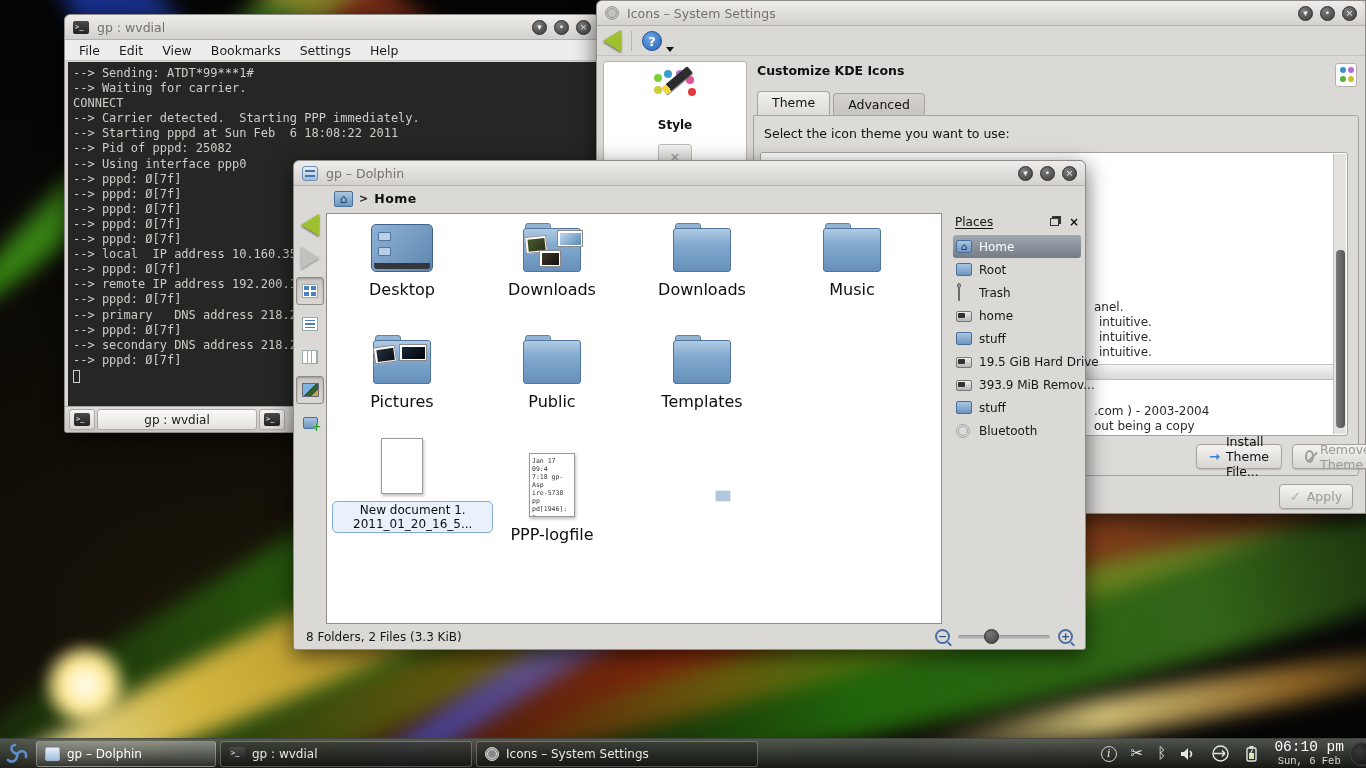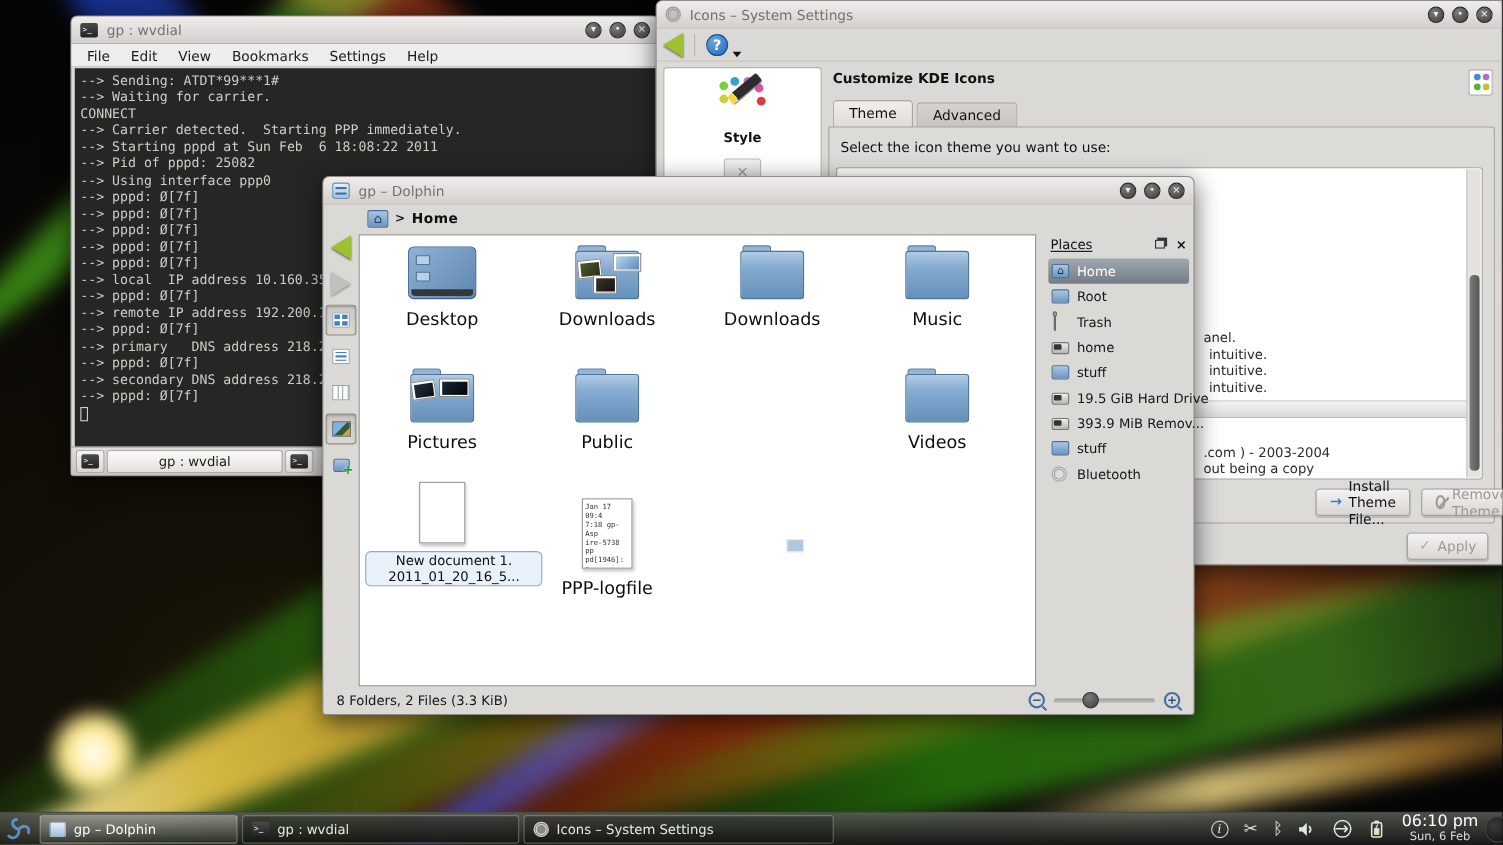--- a/index.html
+++ b/index.html
@@ -226,21 +226,21 @@
           display:flex; align-items:center; gap:7px; padding:0 8px; font-size:12px; color:#e8e8e8;
           background:rgba(0,0,0,.22); overflow:hidden; white-space:nowrap; }
   .task.active { background:linear-gradient(rgba(255,255,255,.30),rgba(255,255,255,.07)); color:#fff; }
   .mini-dolphin { width:15px; height:14px; border:1px solid #9fb5cc; border-radius:2px;
                   background:linear-gradient(#e8f0f8,#9fc0e0); }
   .gear-glyph { width:14px; height:14px; border:3px double #d8d8d8; border-radius:50%; background:#888; }
   .tray { display:flex; align-items:center; gap:14px; margin-left:auto; padding:0 8px; color:#e6e6e6; }
   .tray-ico { font-size:15px; line-height:15px; }
   .info-circle { width:16px; height:16px; border:1px solid #cfcfcf; border-radius:50%; font-size:11px;
                  line-height:14px; text-align:center; font-style:italic; font-family:"DejaVu Serif",serif;}
-  .clock { text-align:center; color:#fff; line-height:1.1; padding:0 6px; }
+  .clock { text-align:center; color:#fff; line-height:1.1; padding:0 6px;font-family:Liberation Mono, monospace; }
   .clock-time { font-size:14.5px; }
   .clock-date { font-size:10.5px; color:#dcdcdc; }
   .cashew { width:24px; height:24px; border-radius:50%; margin-right:-8px;
             background:radial-gradient(circle at 35% 35%, #3a3a3a, #0c0c0c); border:1px solid #444; }
   svg { display:block; }
 </style>
 </head>
 <body>
 
 <div class="wallpaper">
@@ -487,26 +487,26 @@
         </div>
         <div class="cell-label">Pictures</div>
       </div>
       <div class="cell" style="left:155px; top:120px;">
         <div class="folder">
             <span class="tab"></span>
             <span class="bodyy"></span>
           </div>
         <div class="cell-label">Public</div>
       </div>
-      <div class="cell" style="left:455px; top:120px;">
+      <div class="cell" style="left:305px; top:120px;">
         <div class="folder">
             <span class="tab"></span>
             <span class="bodyy"></span>
           </div>
-        <div class="cell-label">Videos</div>
+        <div class="cell-label">Templates</div>
       </div>
 
       <div class="cell" style="left:5px; top:222px;">
         <div class="page"></div>
         <div style="margin-top:7px;">
           <span class="sel-label">New document 1.
 2011_01_20_16_5...</span>
         </div>
       </div>
       <div class="cell" style="left:155px; top:222px;margin-top:15px;">

